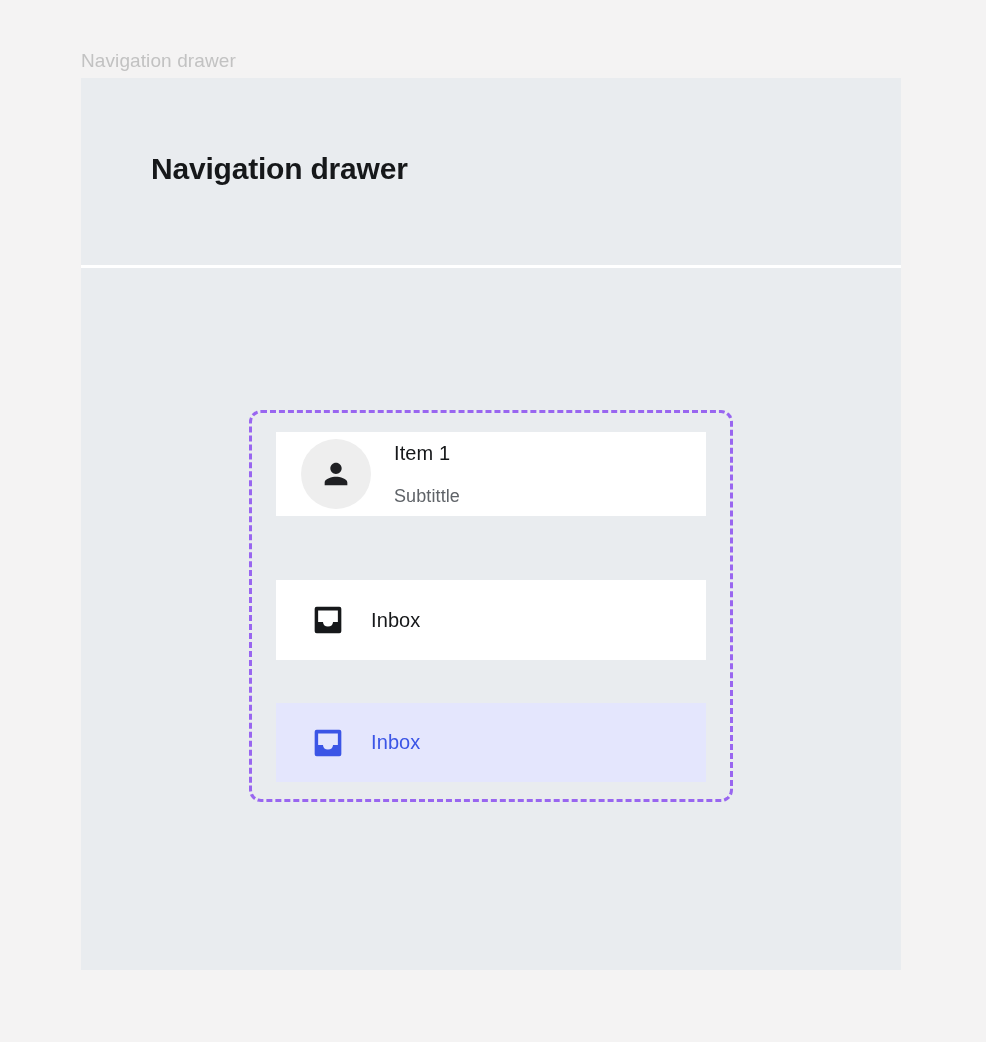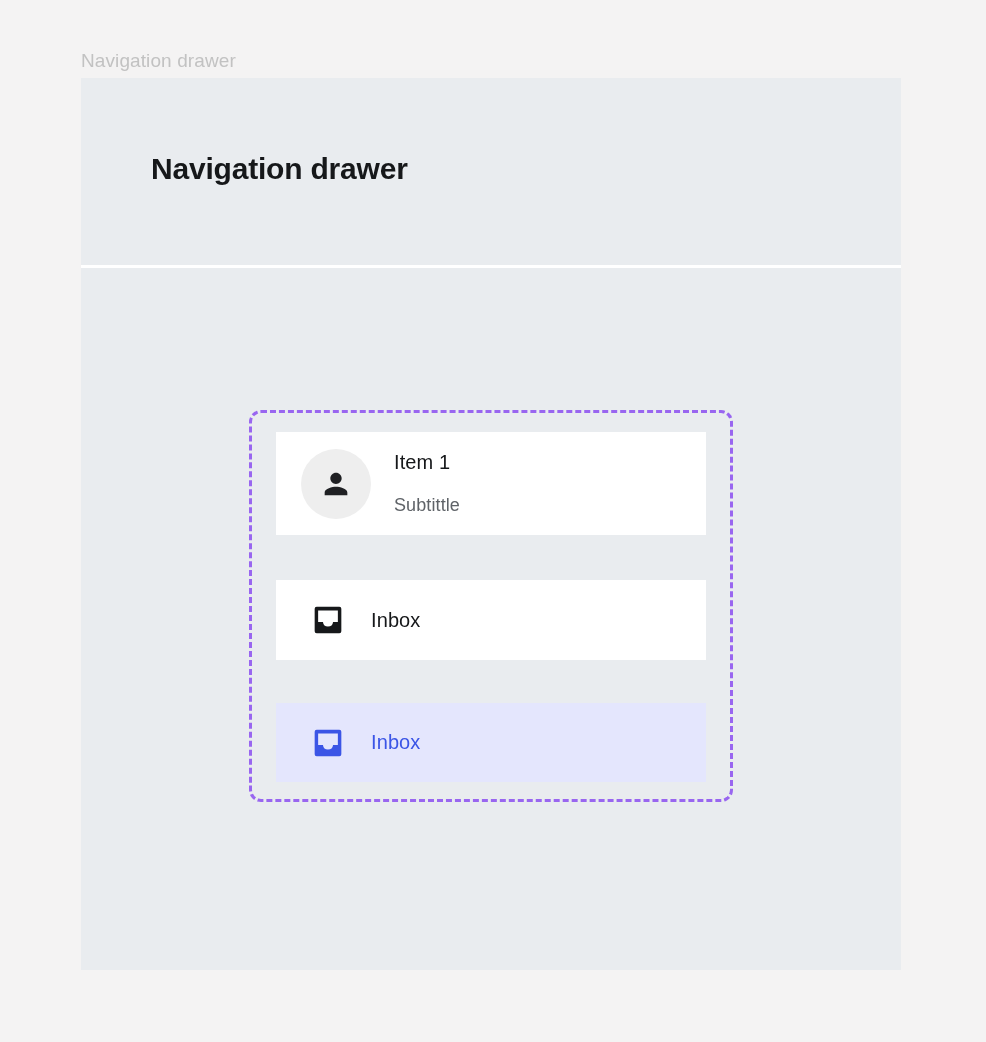--- a/index.html
+++ b/index.html
@@ -89,21 +89,21 @@
   
   .list-card {
     position: absolute;
     left: 195px;
     width: 430px;
     box-sizing: border-box;
     display: flex;
     align-items: center;
     background: #ffffff;
   }
-  .list-card.card-one   { top: 164px; height: 103px; }
+  .list-card.card-one   { top: 164px; height: 84px; }
   .list-card.card-two   { top: 312px; height: 80px;  }
   .list-card.card-three { top: 435px; height: 79px; background: #e4e6fd; }
 
   .leading {
     width: 72px;
     display: flex;
     align-items: center;
     justify-content: center;
     flex: 0 0 auto;
     margin-left: 24px;

